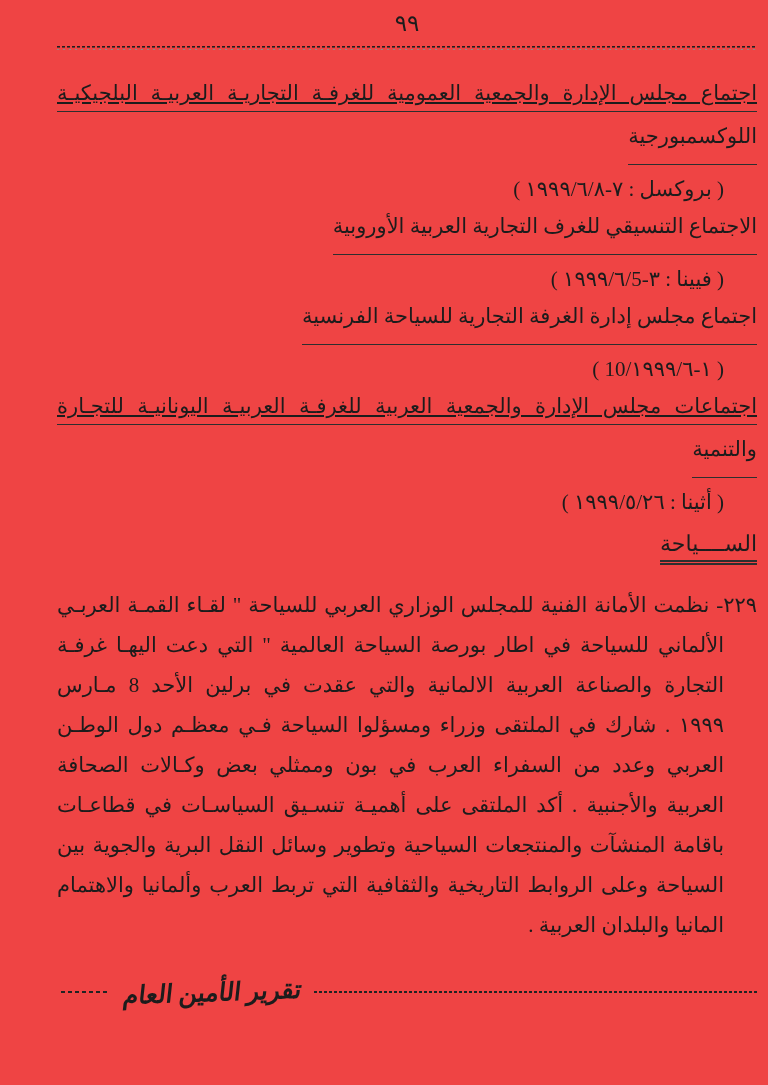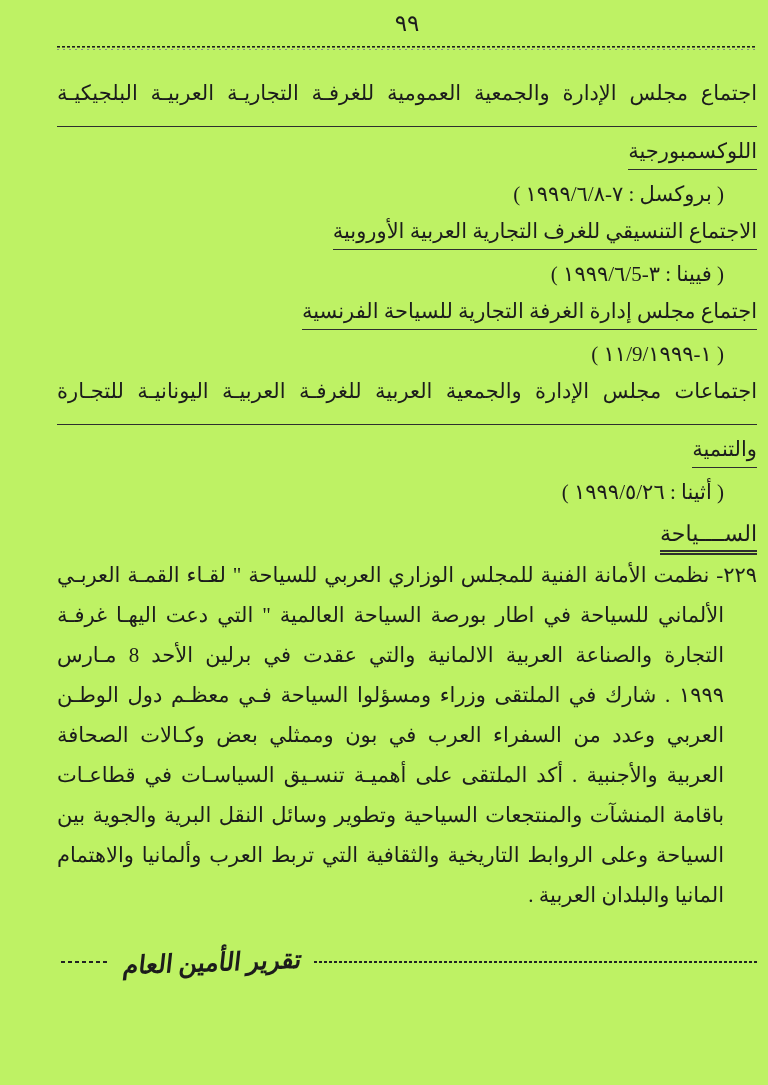--- a/index.html
+++ b/index.html
@@ -1,20 +1,20 @@
 <!DOCTYPE html>
 <html lang="ar" dir="rtl"><head>
 <meta charset="utf-8">
 <style>
   html,body{margin:0;padding:0;background:#e8e8e8;}
   .page{
     position:relative;
     width:768px;height:1085px;
     margin:0 auto;
-    background:#bef264;
+    background:#ef4444;
     color:#1c1c1c;
     direction:rtl;
     box-sizing:border-box;
     padding:8px 11px 0 57px;
     font-family:"Liberation Serif","DejaVu Serif",serif;
     overflow:hidden;
   }
   .page-number{
     text-align:center;
     font-size:23px;
@@ -34,45 +34,47 @@
     line-height:25px;
     margin-bottom:12px;
     text-align:right;
   }
   .just{
     text-align:justify;
     text-align-last:justify;
   }
   .u-line{
     border-bottom:1.8px solid #2e2e2e;
-    padding-bottom:20px;
+    padding-bottom:5px;
+    text-decoration:underline;
   }
   .u-span{
     display:inline-block;
     border-bottom:1.8px solid #2e2e2e;
-    padding-bottom:5px;
+    padding-bottom:15px;
   }
   .m-date{
     line-height:25px;
     margin-bottom:12px;
     margin-right:33px;
     text-align:right;
   }
   .section-heading{
     margin-top:16px;
     font-size:22px;
     text-align:right;
   }
   .section-heading .dbl{
     display:inline-block;
     border-bottom:5px double #2e2e2e;
     padding-bottom:3px;
     text-align:center;
   }
   .paragraph{
+    margin-top:20px;
     font-size:21px;
   }
   .body-line{
     line-height:40px;
     margin-right:33px;
     text-align:justify;
     text-align-last:justify;
     white-space:normal;
   }
   .body-line.first{margin-right:0;}
@@ -125,21 +127,21 @@
     <div class="m-date">( بروكسل : ٧-١٩٩٩/٦/٨ )</div>
 
     <div class="m-line">
       <span class="u-span">الاجتماع التنسيقي للغرف التجارية العربية الأوروبية</span>
     </div>
     <div class="m-date">( فيينا : ٣-١٩٩٩/٦/5 )</div>
 
     <div class="m-line">
       <span class="u-span">اجتماع مجلس إدارة الغرفة التجارية للسياحة الفرنسية</span>
     </div>
-    <div class="m-date">( ١-١٩٩٩/9/١١ )</div>
+    <div class="m-date">( ١-١٩٩٩/٦/10 )</div>
 
     <div class="m-line just u-line">اجتماعات مجلس الإدارة والجمعية العربية  للغرفـة العربيـة اليونانيـة للتجـارة</div>
     <div class="m-line">
       <span class="u-span">والتنمية</span>
     </div>
     <div class="m-date">( أثينا : ١٩٩٩/٥/٢٦ )</div>
 
   </div>
 
   <div class="section-heading">

